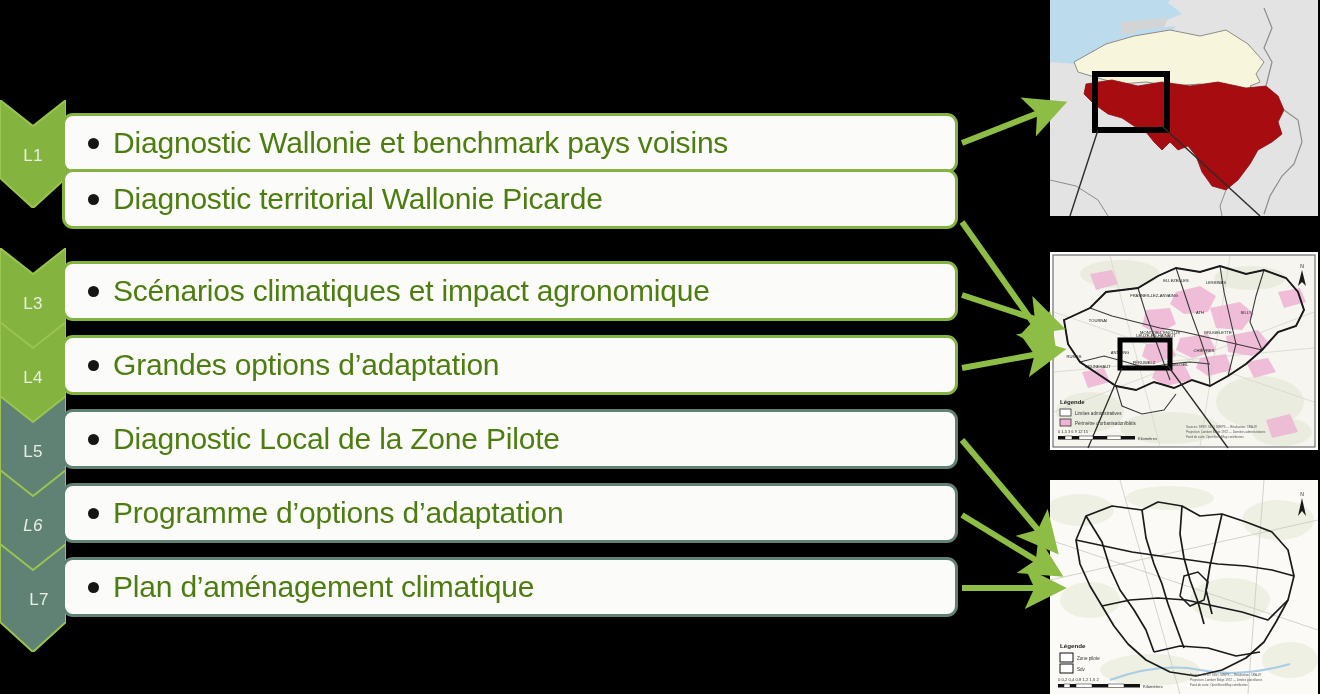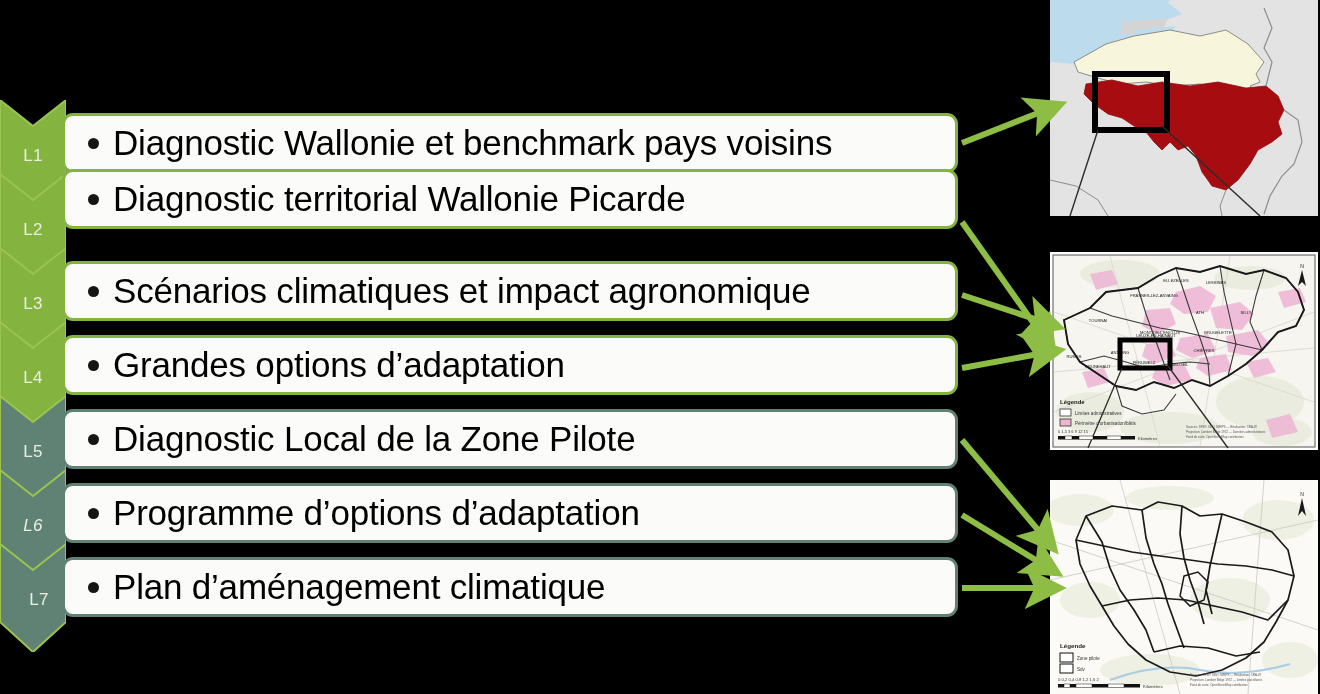--- a/index.html
+++ b/index.html
@@ -71,22 +71,22 @@
     display: inline-block;
     width: 11px;
     height: 11px;
     border-radius: 50%;
     background: #151515;
     margin-left: 23px;
     margin-right: 14px;
     flex: none;
   }
   .step-text {
-    font-size: 35px;
-    color: #000000;
+    font-size: 30px;
+    color: #4d7c0f;
     font-family: "Liberation Sans", sans-serif;
     white-space: nowrap;
     letter-spacing: -0.2px;
   }
 
   
   #arrow-layer {
     position: absolute;
     left: 0; top: 0;
     width: 1320px; height: 694px;
@@ -108,26 +108,20 @@
 
   <div id="chevron-rail">
 
     <div class="chevron" style="top:100px;height:108px;">
       <svg class="chev-shape" viewBox="0 0 66 108" preserveAspectRatio="none">
         <polygon points="0,0 33,26 66,0 66,78 33,108 0,78" fill="#84b43f" stroke="#9ac44f" stroke-width="2"></polygon>
       </svg>
       <div class="chev-label" style="top:46px;">L1</div>
     </div>
 
-    <div class="chevron" style="top:174px;height:108px;">
-      <svg class="chev-shape" viewBox="0 0 66 108" preserveAspectRatio="none">
-        <polygon points="0,0 33,26 66,0 66,78 33,108 0,78" fill="#84b43f" stroke="#9ac44f" stroke-width="2"></polygon>
-      </svg>
-      <div class="chev-label" style="top:46px;">L2</div>
-    </div>
 
     <div class="chevron" style="top:248px;height:108px;">
       <svg class="chev-shape" viewBox="0 0 66 108" preserveAspectRatio="none">
         <polygon points="0,0 33,26 66,0 66,78 33,108 0,78" fill="#84b43f" stroke="#9ac44f" stroke-width="2"></polygon>
       </svg>
       <div class="chev-label" style="top:46px;">L3</div>
     </div>
 
     <div class="chevron" style="top:322px;height:108px;">
       <svg class="chev-shape" viewBox="0 0 66 108" preserveAspectRatio="none">

